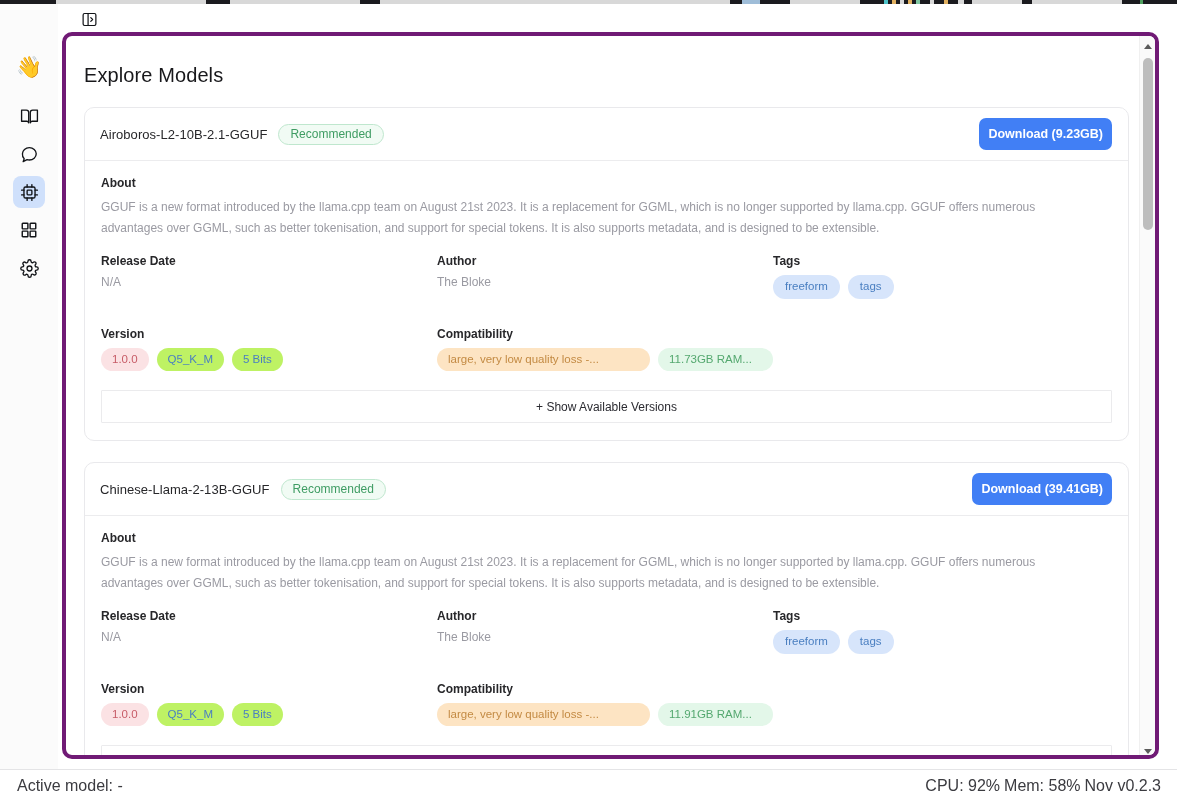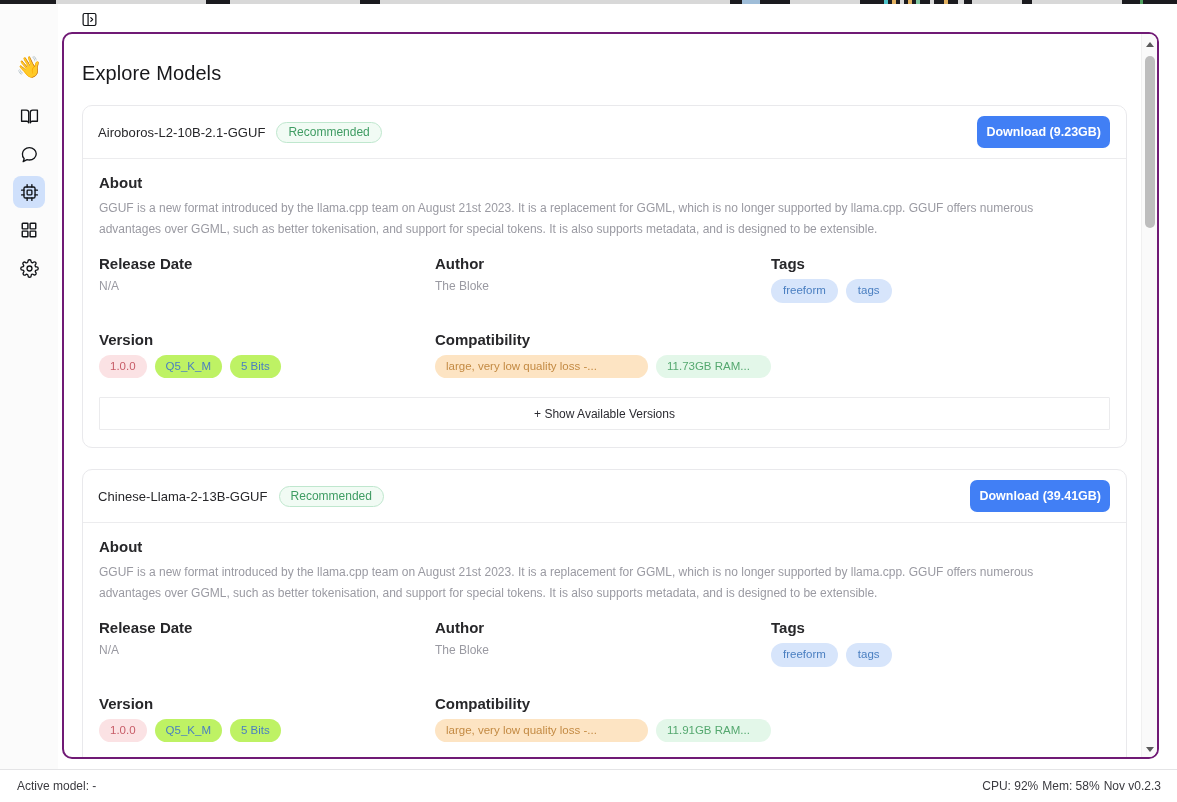--- a/index.html
+++ b/index.html
@@ -66,21 +66,21 @@
     display: flex; align-items: center; justify-content: center;
     cursor: pointer; color: #111317;
   }
 
   
   .panel {
     position: absolute;
     left: 62px; top: 32px;
     width: 1097px; height: 727px;
     background: #ffffff;
-    border: 2px solid #701a75;
+    border: 4px solid #701a75;
     border-radius: 10px;
     overflow: hidden;
     text-decoration: underline;
   }
 
   .panel-scroll {
     position: absolute;
     left: 0; top: 0;
     width: 1081px; height: 725px;
     overflow: hidden;
@@ -133,21 +133,21 @@
     font-weight: bold;
     font-family: "Liberation Sans", sans-serif;
     padding: 9px 9px;
     cursor: pointer;
     white-space: nowrap;
   }
 
   .card-body { padding: 15px 16px 17px 16px; }
 
   .field-label {
-    font-size: 15px;
+    font-size: 12px;
     font-weight: bold;
     color: #27272a;
     margin-bottom: 7px;
   }
   .about-text {
     font-size: 12px;
     color: #9a9aa2;
     line-height: 1.72;
     max-width: 992px;
     margin-bottom: 16px;
@@ -221,21 +221,21 @@
   }
 
   
   .statusbar {
     position: absolute; left: 0; bottom: 0;
     width: 1177px; height: 33px;
     background: #ffffff;
     border-top: 1px solid #e4e4e6;
     display: flex; align-items: center;
     padding: 0 16px 0 17px;
-    font-size: 12px;
+    font-size: 16px;
     color: #3b3b40;
   }
   .status-right {
     margin-left: auto;
     display: flex; gap: 4px;
   }
 </style>
 </head>
 <body>
 

